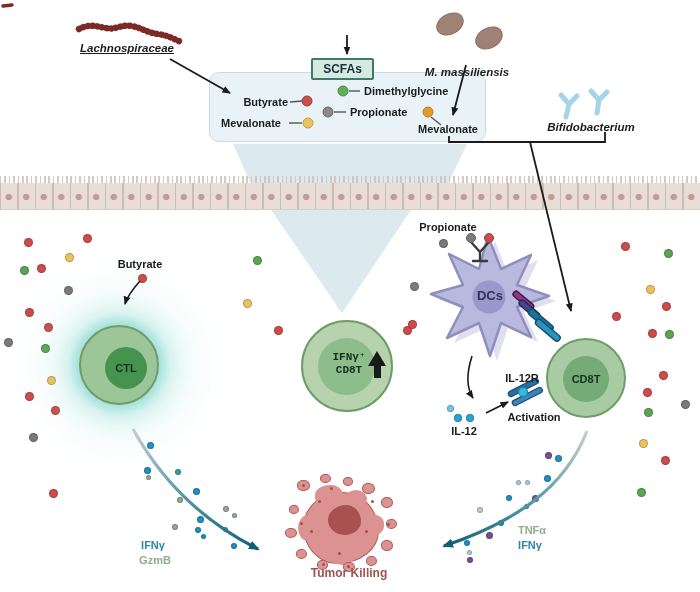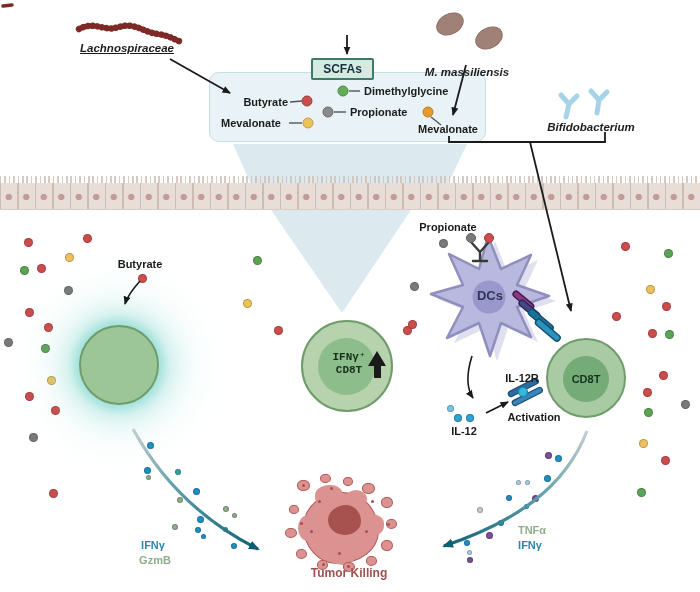--- a/index.html
+++ b/index.html
@@ -55,20 +55,21 @@
 
   <div id="epithelium" class="z2">
     <div class="cilia"></div>
     <div class="cells"></div>
   </div>
 
   <div id="metabolite-box" class="z2"></div>
   <div id="scfas-badge" class="z4">SCFAs</div>
 
   <div id="ctl-outer" class="cell-outer z3" style="left:79px;top:325px;width:80px;height:80px;"></div>
+  <div class="cell-inner z3" style="left:105px;top:347px;width:42px;height:42px;background:#46934f;font-size:11px;">CTL</div>
 
   <div class="cell-outer z3" style="left:301px;top:320px;width:92px;height:92px;background:#b7d3ad;"></div>
   <div class="cell-inner z3" style="left:318px;top:338px;width:57px;height:57px;background:#8dbd8b;"></div>
   <div class="lbl z5" style="left:318px;top:351px;width:62px;color:#15301d;font-family:Liberation Mono, monospace;">
     <span>IFNγ⁺</span><br>
     <span>CD8T</span>
   </div>
   <div id="up-arrow-stem" class="z5"></div>
   <div id="up-arrow-head" class="z5"></div>
 

